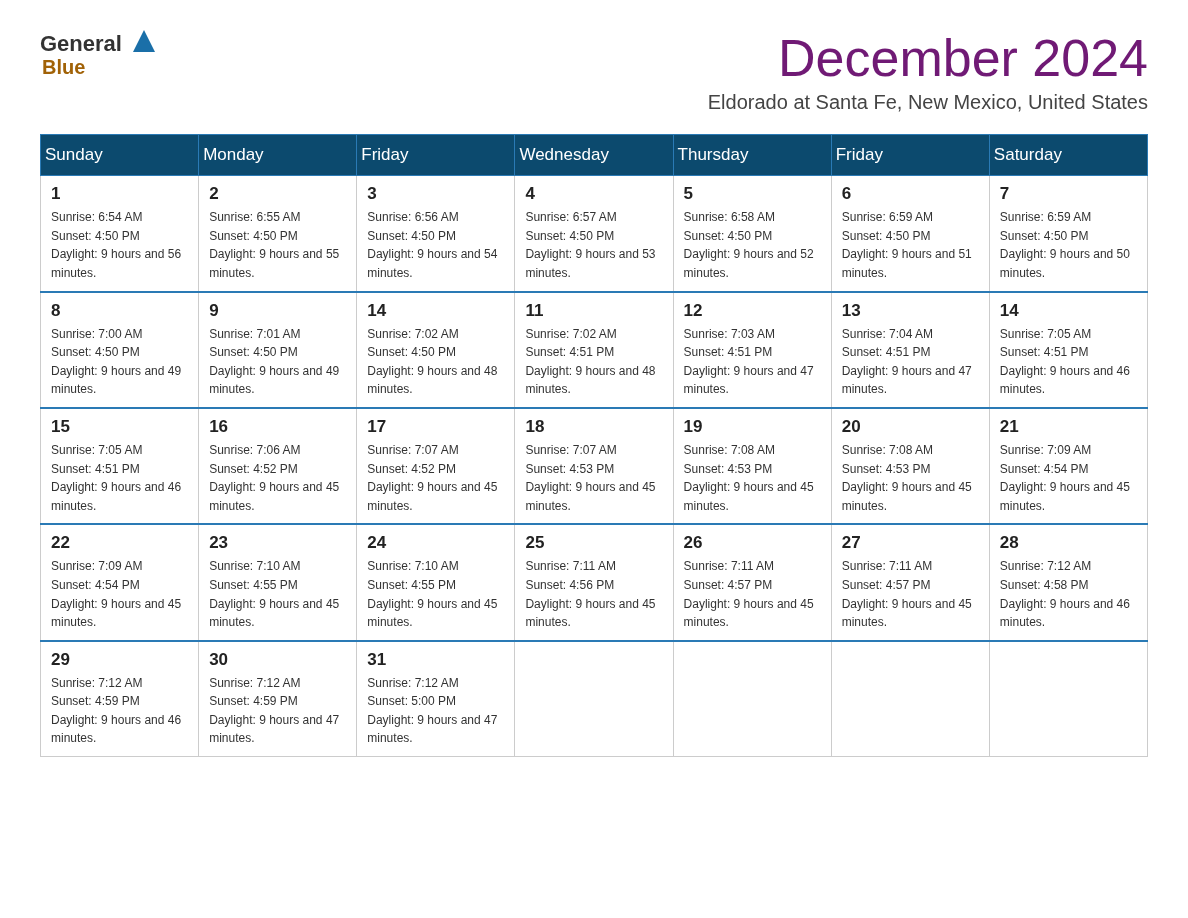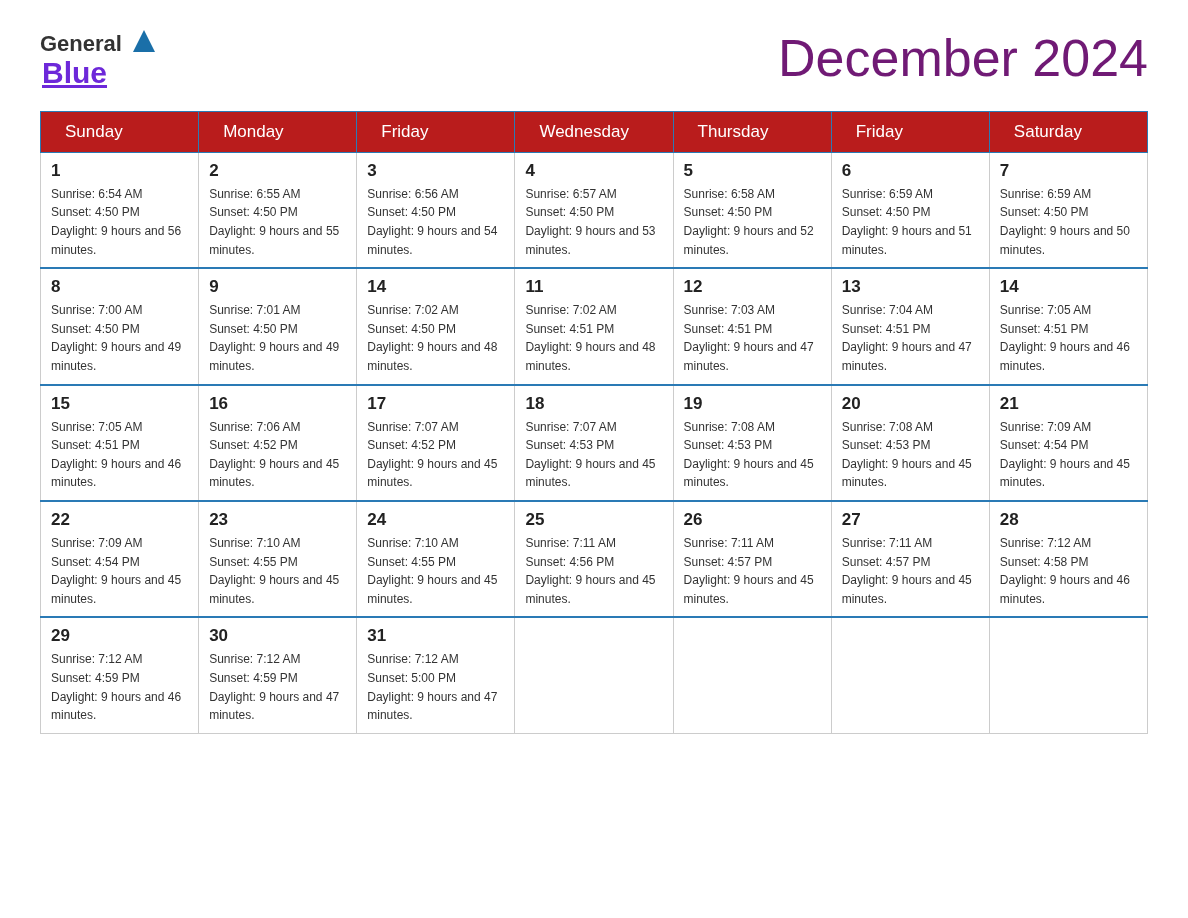--- a/index.html
+++ b/index.html
@@ -19,24 +19,23 @@
     .logo {
       display: flex;
       align-items: center;
     }
     .logo-text-general {
       font-size: 22px;
       font-weight: bold;
       color: #333;
     }
     .logo-text-blue {
-      font-size: 30px;
+      font-size: 20px;
       font-weight: bold;
-      color: #6d28d9;
-      text-decoration: underline;
+      color: #a16207;
     }
     .title-section {
       text-align: right;
     }
     .month-title {
       font-size: 52px;
       font-weight: normal;
       color: #701a75;
       line-height: 1.1;
     }
@@ -44,25 +43,25 @@
       font-size: 20px;
       color: #444;
       margin-top: 4px;
     }
     .calendar-table {
       width: 100%;
       border-collapse: collapse;
       border: 1px solid #aaa;
     }
     .calendar-table th {
-      background-color: #b91c1c;
+      background-color: #0c4a6e;
       color: #fff;
       font-size: 17px;
       font-weight: normal;
-      padding: 10px 24px;
+      padding: 10px 4px;
       text-align: left;
       border: 1px solid #2a7ab5;
     }
     .calendar-table td {
       border: 1px solid #ccc;
       vertical-align: top;
       padding: 8px 10px;
       width: 14.28%;
       min-height: 100px;
     }
@@ -100,20 +99,21 @@
           <svg width="22" height="22" viewBox="0 0 22 22">
             <polygon points="0,22 11,0 22,22" fill="#1a6fa8"></polygon>
           </svg>
         </div>
       </div>
       <span class="logo-text-blue" style="margin-left:2px;">Blue</span>
     </div>
   </div>
   <div class="title-section">
     <div class="month-title">December 2024</div>
+    <div class="location-title">Eldorado at Santa Fe, New Mexico, United States</div>
   </div>
 </div>
 
 <table class="calendar-table">
   <thead>
     <tr>
       <th>Sunday</th>
       <th>Monday</th>
       <th>Friday</th>
       <th>Wednesday</th>

